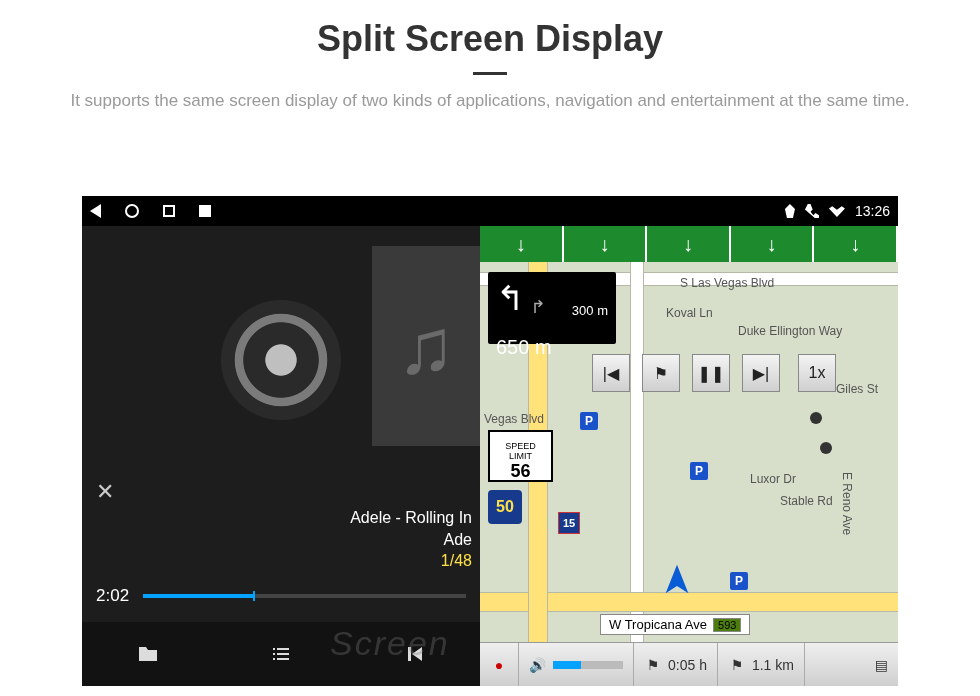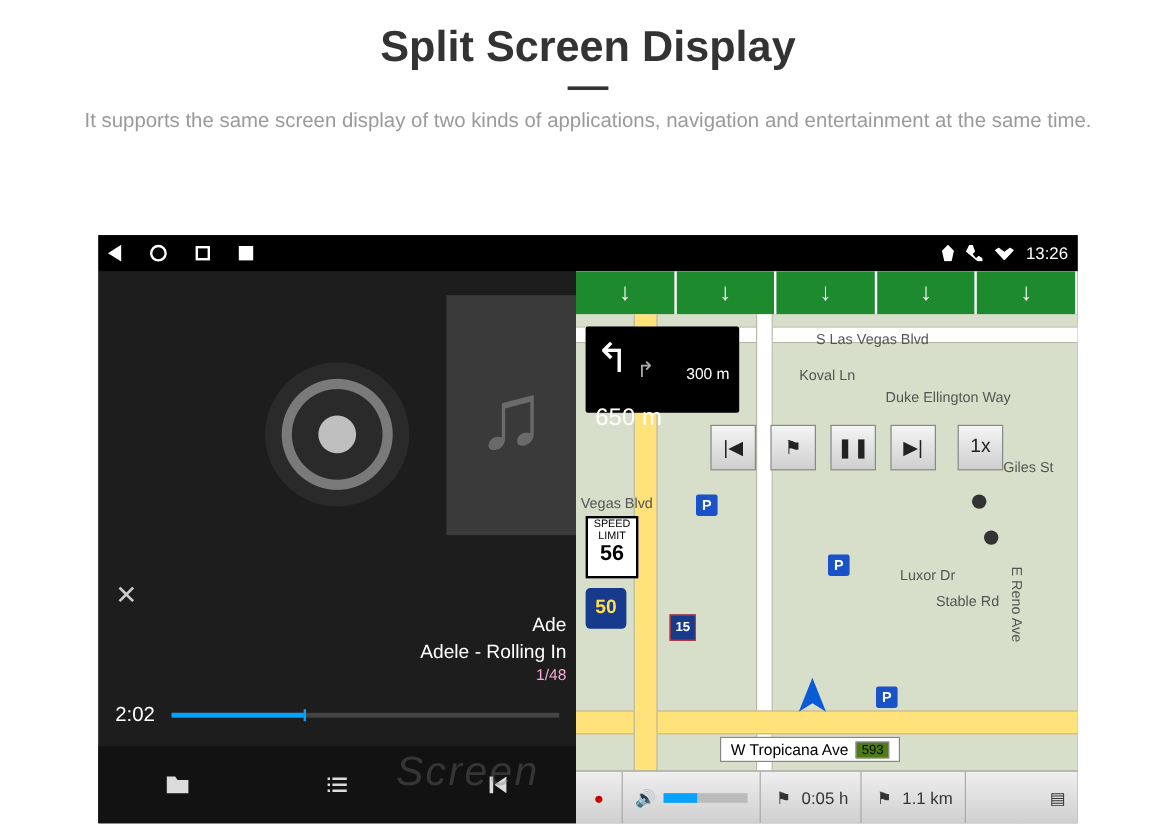--- a/index.html
+++ b/index.html
@@ -43,21 +43,21 @@
  linear-gradient(#d7dfca,#d7dfca)}
 .road-h{position:absolute;height:14px;background:#fff;border-top:1px solid #b8b8a6;border-bottom:1px solid #b8b8a6}
 .road-v{position:absolute;width:14px;background:#fff;border-left:1px solid #b8b8a6;border-right:1px solid #b8b8a6}
 .street-label{position:absolute;font-size:12px;color:#555}
 .turnbox{position:absolute;left:8px;top:46px;width:128px;height:72px;background:#000;color:#fff;border-radius:2px;padding:6px 8px}
 .turn-icons{display:flex;gap:6px;align-items:flex-end}
 .turn-main{font-size:34px}
 .turn-sec{font-size:18px;color:#aaa}
 .turn-dist{font-size:13px;text-align:right;margin-top:-4px}
 .turn-big{font-size:20px;margin-top:18px}
-.speedbox{position:absolute;left:8px;top:204px;width:44px;height:52px;background:#fff;border:2px solid #000;text-align:center;font-size:9px;padding-top:0;line-height:1.1}
+.speedbox{position:absolute;left:8px;top:204px;width:65px;height:52px;background:#fff;border:2px solid #000;text-align:center;font-size:9px;padding-top:10px;line-height:1.1}
 .speedbox .num{font-size:18px;font-weight:700}
 .shield{position:absolute;left:8px;top:264px;width:34px;height:34px;background:#173a8c;color:#fde047;display:flex;align-items:center;justify-content:center;border-radius:4px;font-weight:700}
 .pctrl{position:absolute;top:128px;width:38px;height:38px;background:linear-gradient(#f4f4f4,#cfcfcf);border:1px solid #888;display:flex;align-items:center;justify-content:center;font-size:16px;color:#222}
 .cursor{position:absolute;left:180px;top:300px;width:34px;height:34px}
 .cursor svg{width:34px;height:34px}
 .roadname{position:absolute;left:120px;top:388px;background:#fff;border:1px solid #888;padding:2px 8px;font-size:13px;display:flex;gap:6px;align-items:center}
 .rn-badge{background:#4d7c0f;border:1px solid #888;padding:0 4px;font-size:11px}
 .bottombar{position:absolute;left:0;right:0;bottom:0;height:44px;background:linear-gradient(#efefef,#cfcfcf);display:flex;align-items:center;border-top:1px solid #999}
 .bcell{display:flex;align-items:center;gap:6px;padding:0 10px;border-right:1px solid #aaa;height:100%;font-size:14px;color:#333}
 .bicon{width:18px;height:18px;display:flex;align-items:center;justify-content:center}
@@ -97,23 +97,23 @@
       <div class="album">
           <span class="note">♫</span>
         </div>
       <div class="disc-wrap">
         <div class="disc"></div>
       </div>
       <div class="shuffle-row">
         <span class="shuffle">✕</span>
       </div>
       <div class="track-meta">
+        <div>Adele - Rolling In</div>
         <div>Ade</div>
-        <div>Adele - Rolling In</div>
-        <div style="font-size:13px;color:#f9a8d4">1/48</div>
+        <div style="font-size:16px;color:#fde047">1/48</div>
       </div>
       <div class="prog-row">
         <span class="time">2:02</span>
         <div class="bar">
           <div class="bar-fill"></div>
           <div class="bar-end"></div>
         </div>
       </div>
       <div class="mcontrols">
         <span class="mbtn folder-icon">

